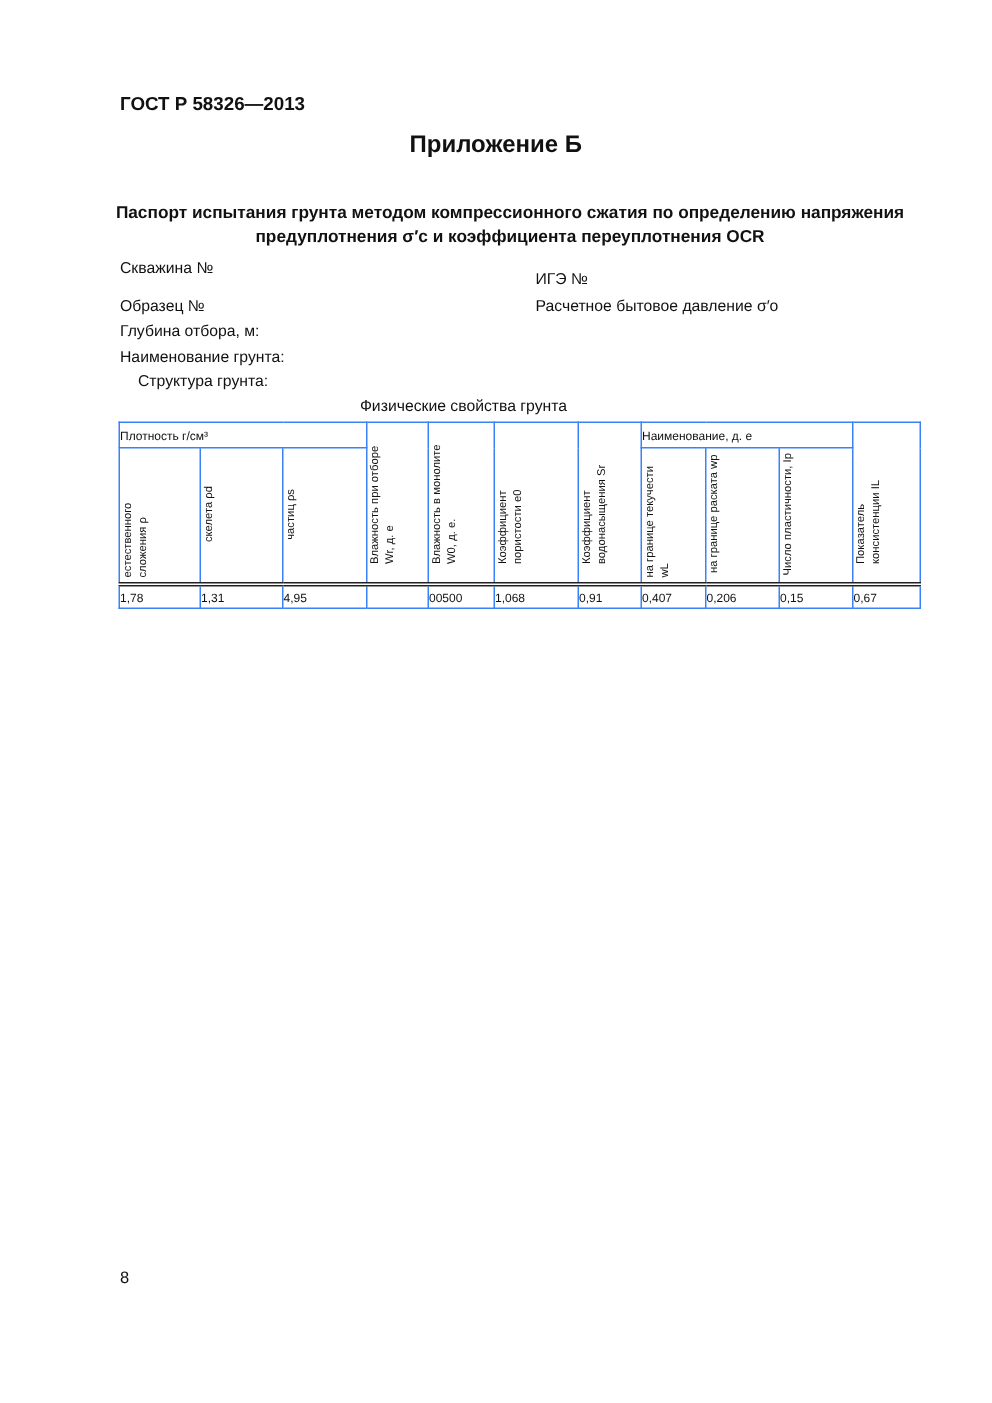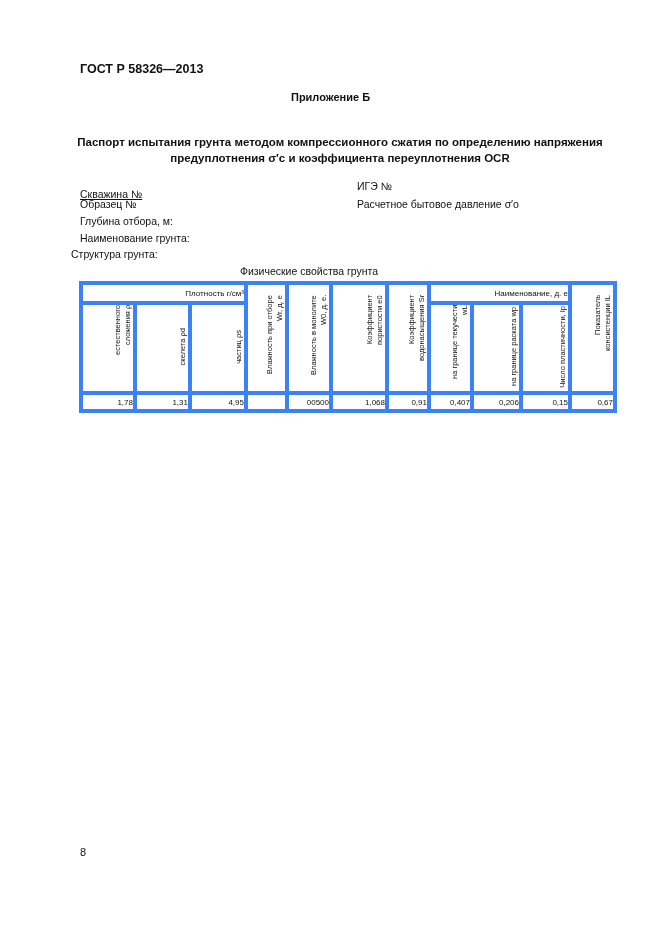--- a/index.html
+++ b/index.html
@@ -1,50 +1,50 @@
 <!DOCTYPE html>
 <html><head>
 <meta charset="utf-8">
 <style>
   html, body { margin: 0; padding: 0; background: #ffffff; }
   body { width: 661px; height: 935px; position: relative; overflow: hidden;
          font-family: "Liberation Sans", sans-serif; color: #111; }
   .abs { position: absolute; }
   .doc-code { left: 80px; top: 62px; font-size: 12.5px; font-weight: bold; }
-  .annex { left: 0; width: 661px; text-align: center; top: 90px; font-size: 11px; font-weight: bold; line-height: 14px; }
+  .annex { left: 0; width: 661px; text-align: center; top: 90px; font-size: 16px; font-weight: bold; line-height: 14px; }
   .title { left: 60px; width: 560px; text-align: center; top: 134px; font-size: 11.5px; font-weight: bold; line-height: 16px; }
   .field { font-size: 10.5px; }
   .caption { left: 0; width: 618px; text-align: center; top: 265px; font-size: 10.5px; }
   .page-num { left: 80px; top: 846px; font-size: 11px; }
   table.props { position: absolute; left: 79px; top: 281px; border-collapse: collapse; table-layout: fixed; }
-  table.props td { border: 4px solid #3b82f6; padding: 0; font-size: 8px; text-align: right; vertical-align: middle; }
+  table.props td { border: 1px solid #3b82f6; padding: 0; font-size: 8px; text-align: left; vertical-align: middle; }
   table.props tr.head td { border-bottom: 3px double #222; }
   .vert { writing-mode: vertical-rl; transform: rotate(180deg); display: inline-block; line-height: 10px; font-size: 7.5px; white-space: normal; max-height: 84px; }
   .grp { font-size: 8px; height: 16px; }
   .val { font-size: 10px; height: 14px; }
 </style>
 </head>
 <body>
 
 <div class="abs doc-code">ГОСТ Р 58326—2013</div>
 
 <div class="abs annex">
   <div>Приложение Б</div>
 </div>
 
 <div class="abs title">
   <div>Паспорт испытания грунта методом компрессионного сжатия по определению напряжения</div>
   <div>предуплотнения σ′c и коэффициента переуплотнения OCR</div>
 </div>
 
-<div class="abs field" style="left:80px; top:188px;text-decoration:underline;">Скважина №</div>
+<div class="abs field" style="left:80px; top:173px;">Скважина №</div>
 <div class="abs field" style="left:80px; top:198px;">Образец №</div>
 <div class="abs field" style="left:80px; top:215px;">Глубина отбора, м:</div>
 <div class="abs field" style="left:80px; top:232px;">Наименование грунта:</div>
-<div class="abs field" style="left:71px; top:248px;">Структура грунта:</div>
+<div class="abs field" style="left:92px; top:248px;">Структура грунта:</div>
 <div class="abs field" style="left:357px; top:180px;">ИГЭ №</div>
 <div class="abs field" style="left:357px; top:198px;">Расчетное бытовое давление σ′o</div>
 
 <div class="abs caption">Физические свойства грунта</div>
 
 <table class="props">
   <colgroup>
     <col style="width:54px">
       <col style="width:55px">
       <col style="width:56px">

